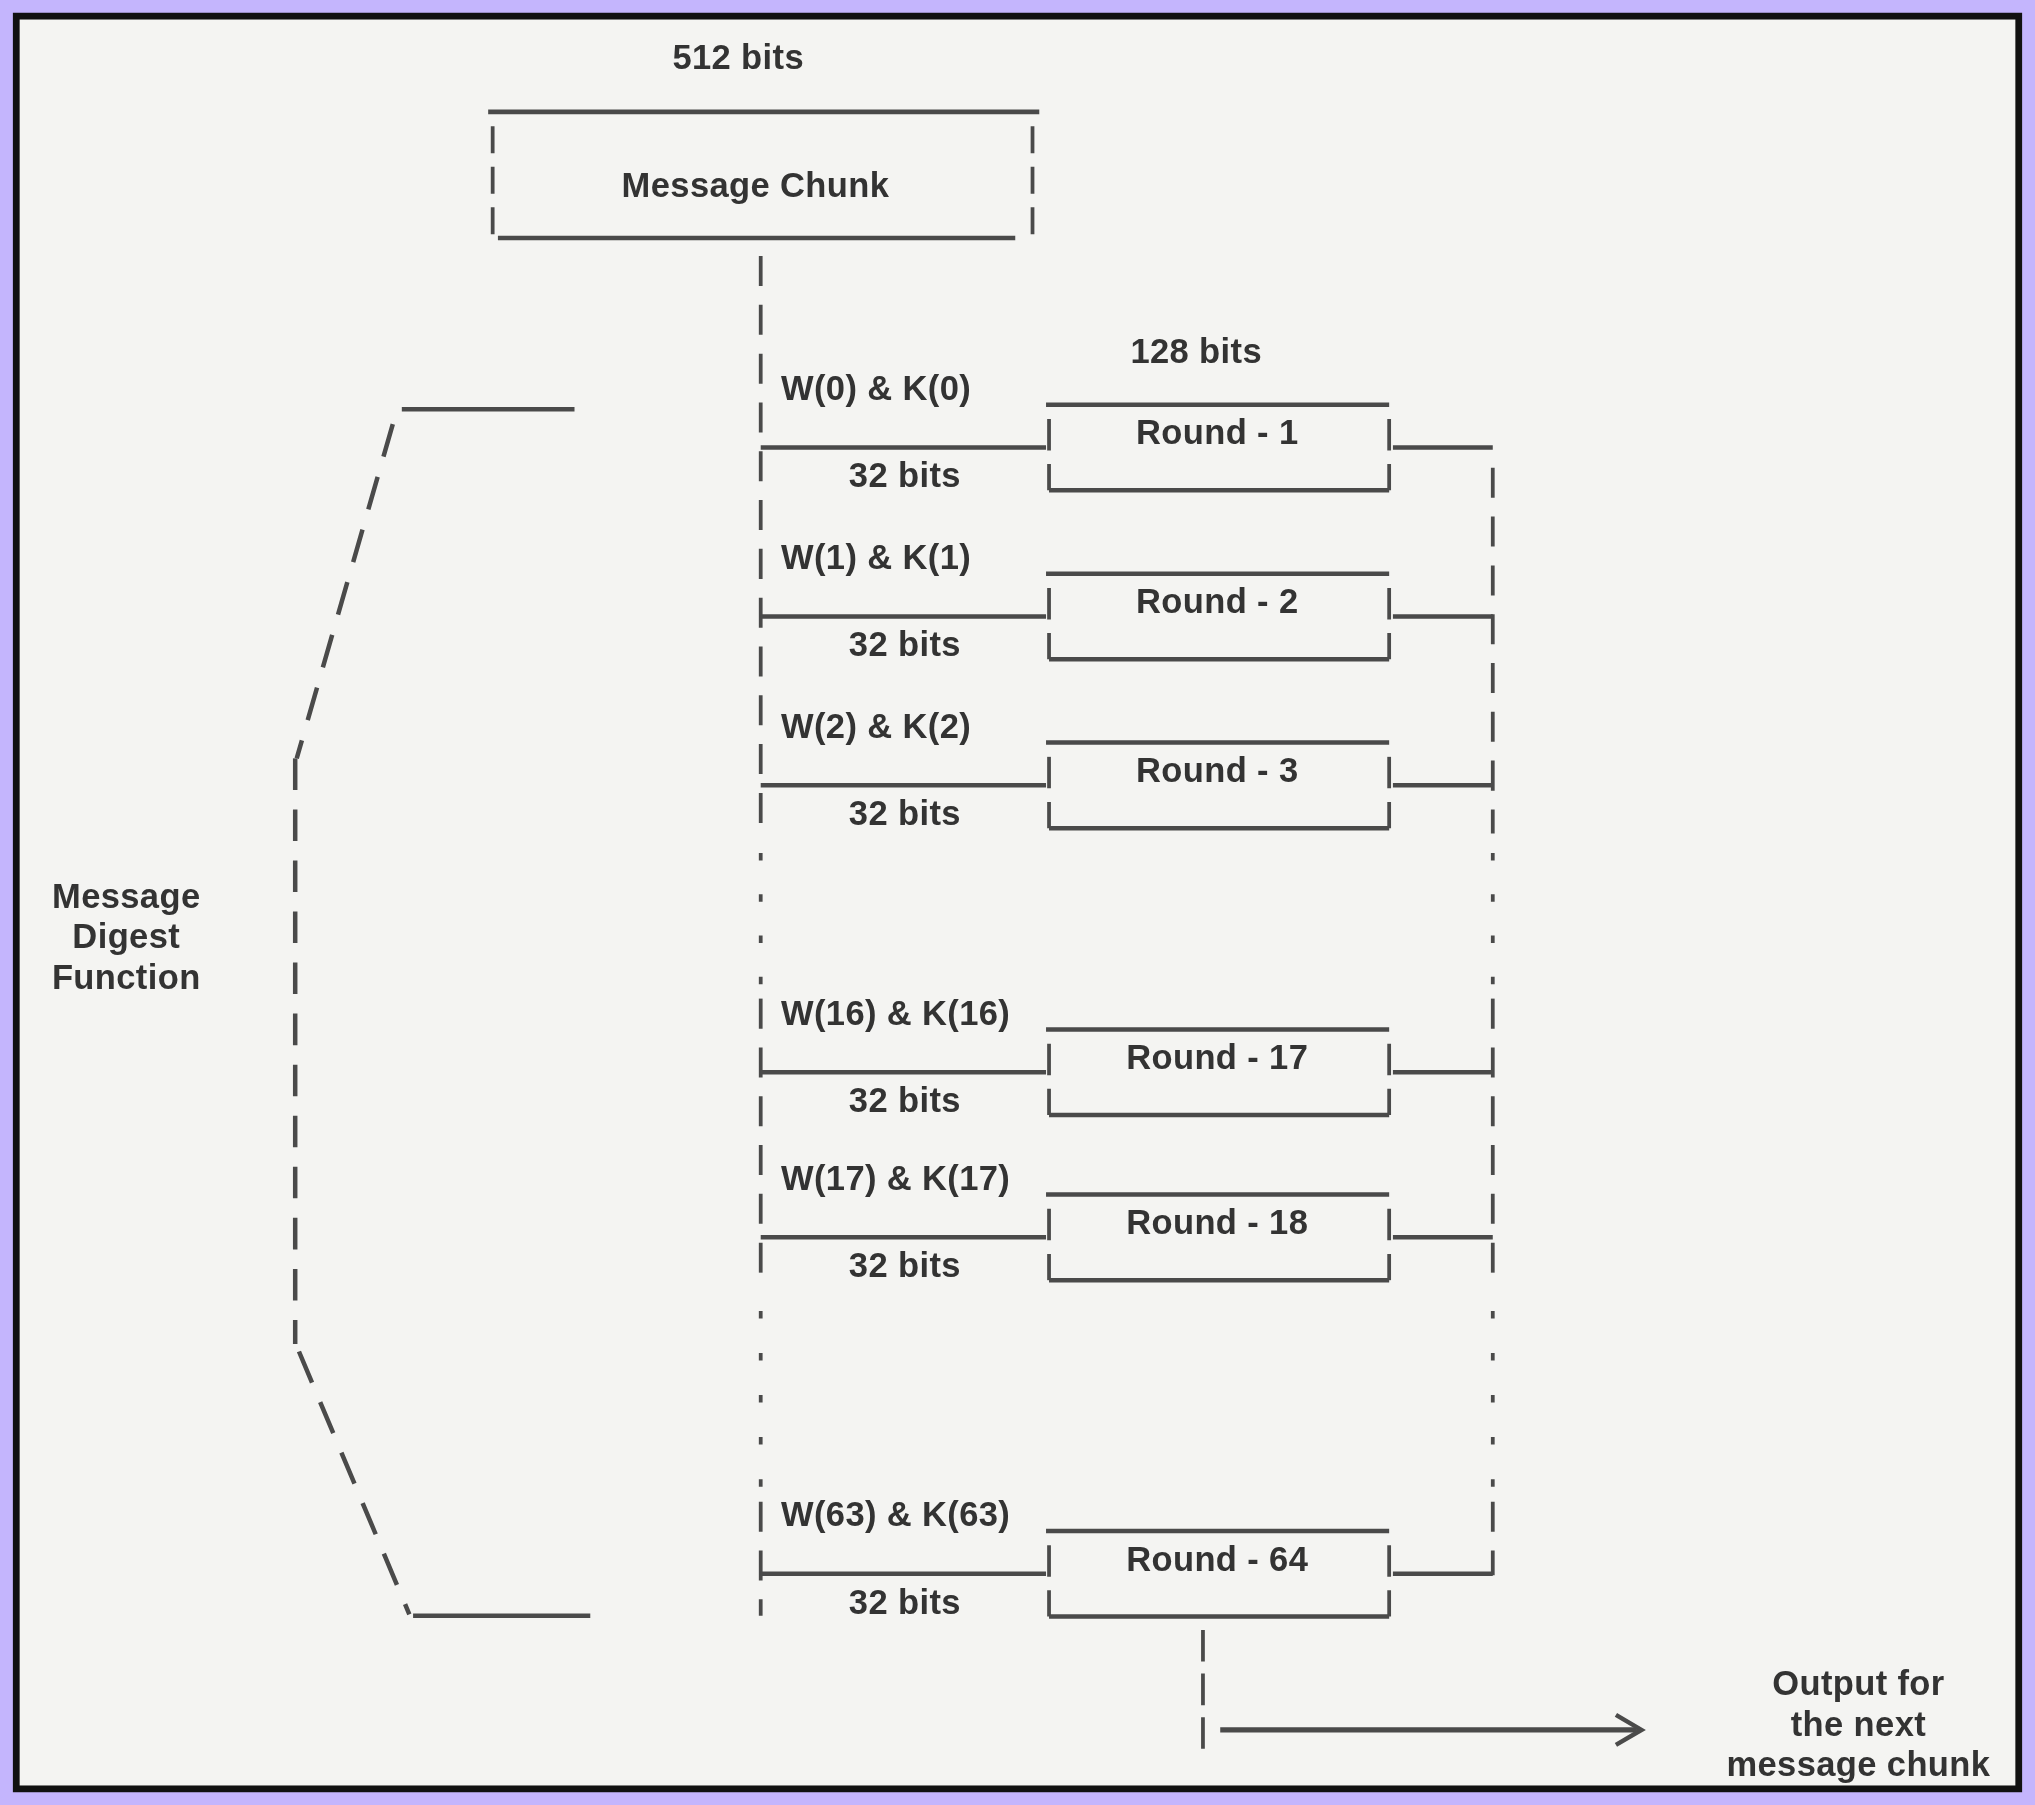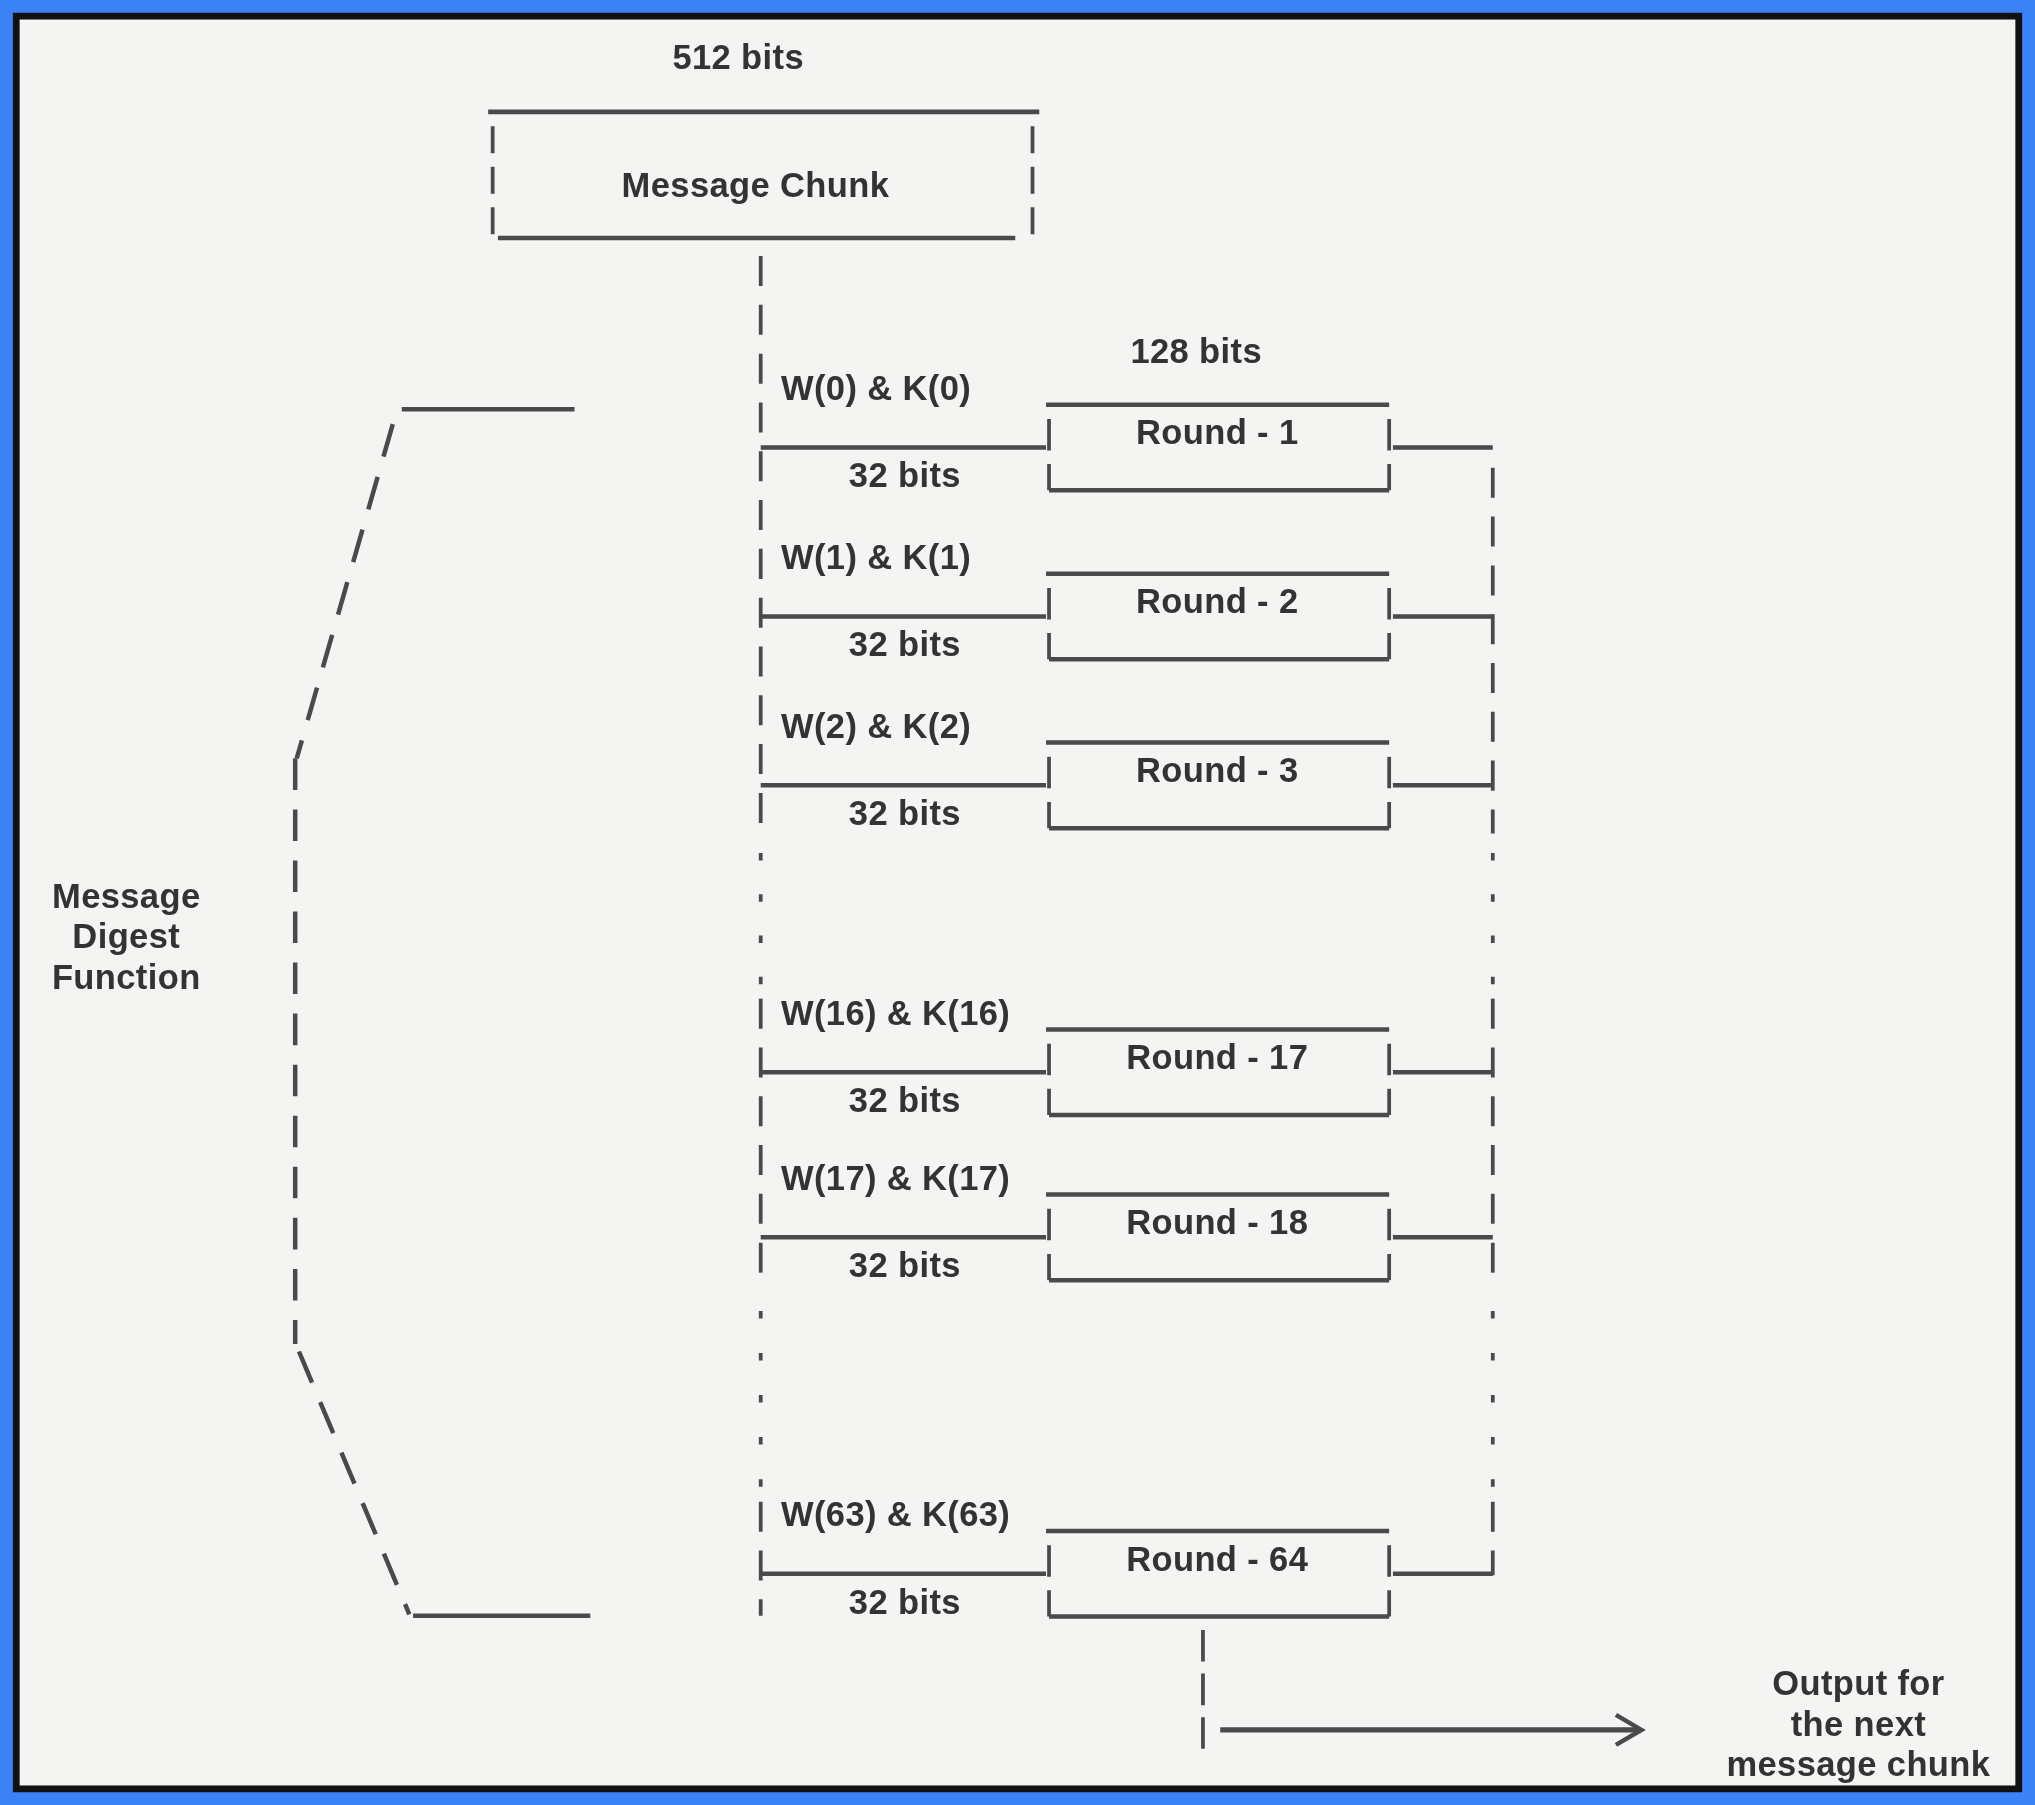--- a/index.html
+++ b/index.html
@@ -1,16 +1,16 @@
 <!DOCTYPE html>
 <html style="font-size:12px"><head>
 <meta charset="utf-8">
 <style>
   html,body{margin:0;padding:0;background:#ffffff;}
-  .stage{position:relative;width:2035px;height:1805px;background:#3b82f6;}
+  .stage{position:relative;width:2035px;height:1805px;background:#c4b5fd;}
   svg{display:block;}
   .ln{stroke:#4a4a4a;fill:none;}
   .txt{fill:#333333;font-family:"Liberation Sans",sans-serif;font-weight:700;font-size:46px;letter-spacing:0.5px;}
 </style>
 </head>
 <body>
 
 <div class="stage">
 <svg width="2035" height="1805" viewBox="0 0 2710 2404">
 

